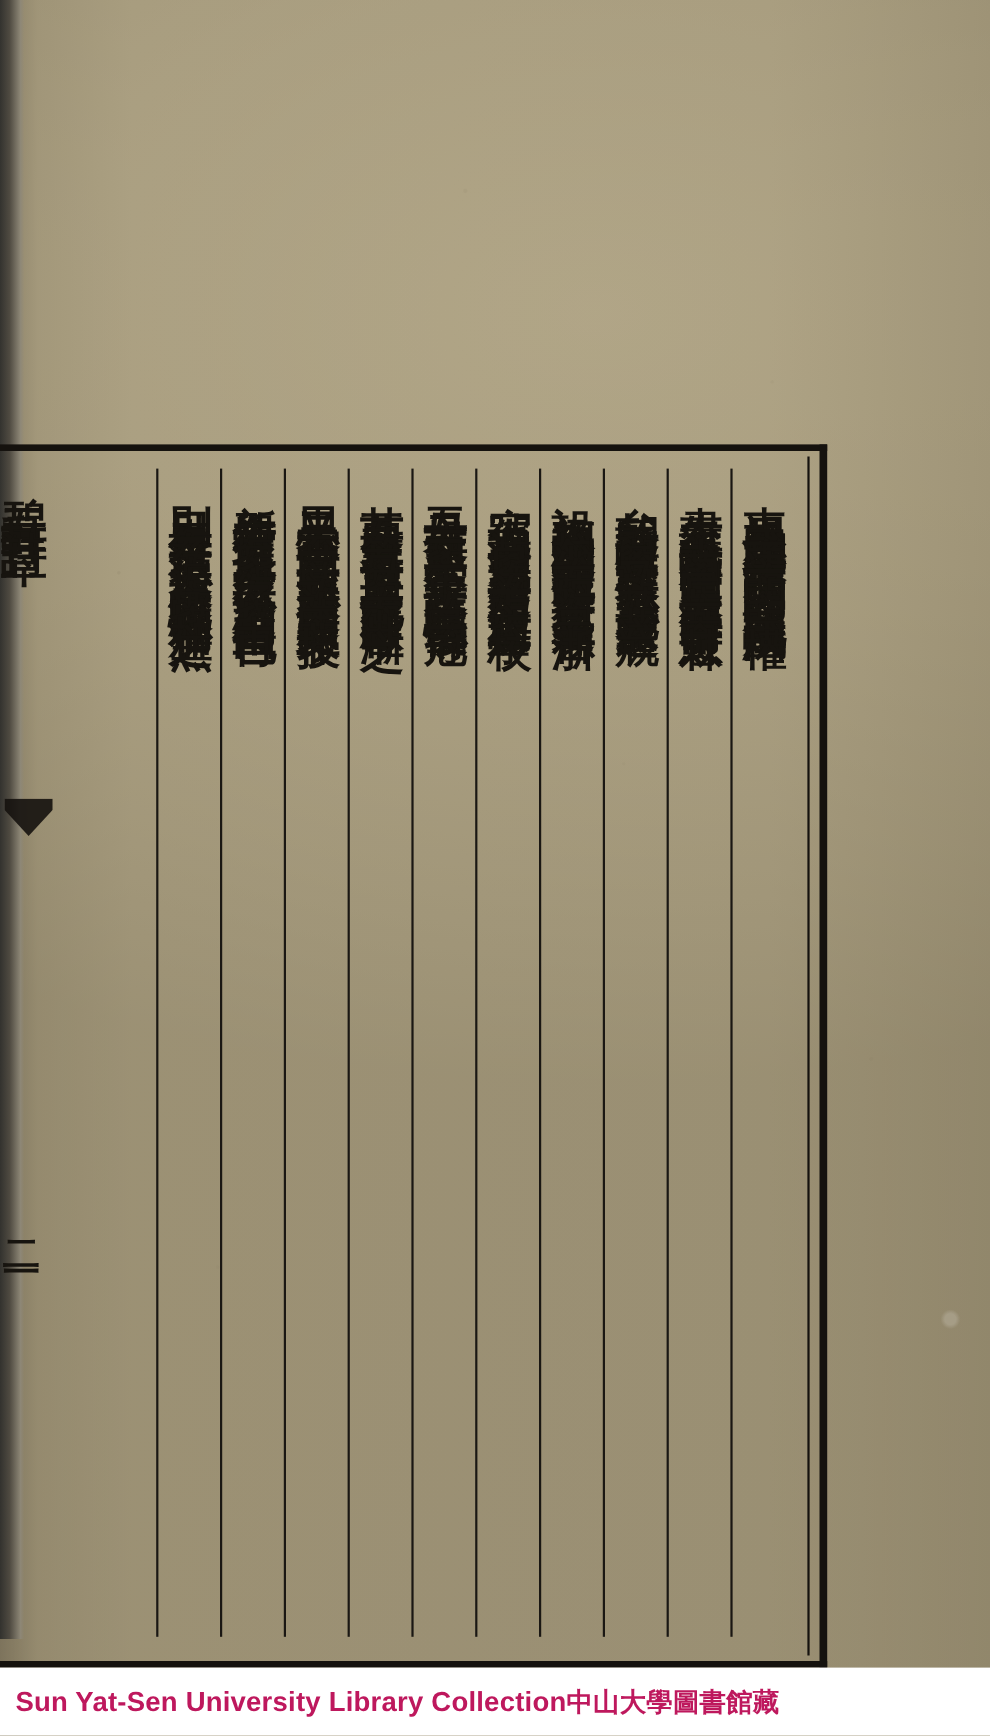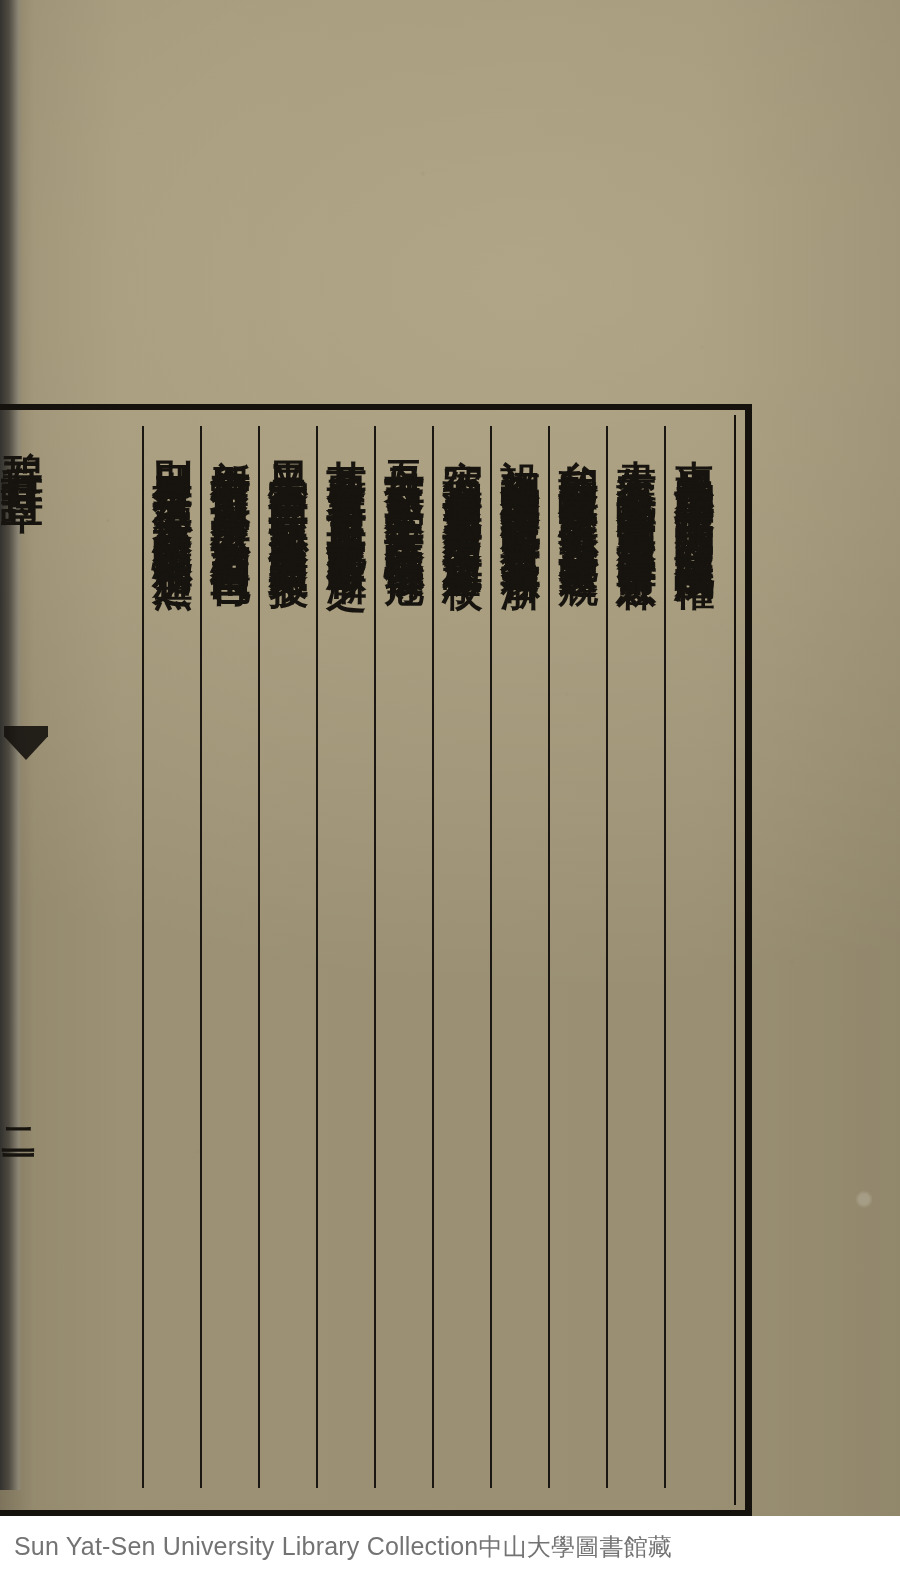--- a/index.html
+++ b/index.html
@@ -159,24 +159,25 @@
     bottom: 0;
     width: 900px;
     height: 62px;
     background: #ffffff;
     display: flex;
     align-items: center;
   }
   .footer-text {
     font-family: "Liberation Sans", sans-serif;
     font-size: 25px;
-    color: #737373;
+    color: #be185d;
     padding-left: 14px;
     letter-spacing: .2px;
     white-space: nowrap;
+    font-weight: bold;
   }
   .footer-text .cjk { font-family: "DejaVu Sans", sans-serif; font-size: 24px; }
 </style>
 </head>
 <body>
 
 <div class="page">
   <div class="paper"></div>
   <div class="paper-noise"></div>
   <div class="binding-edge"></div>

